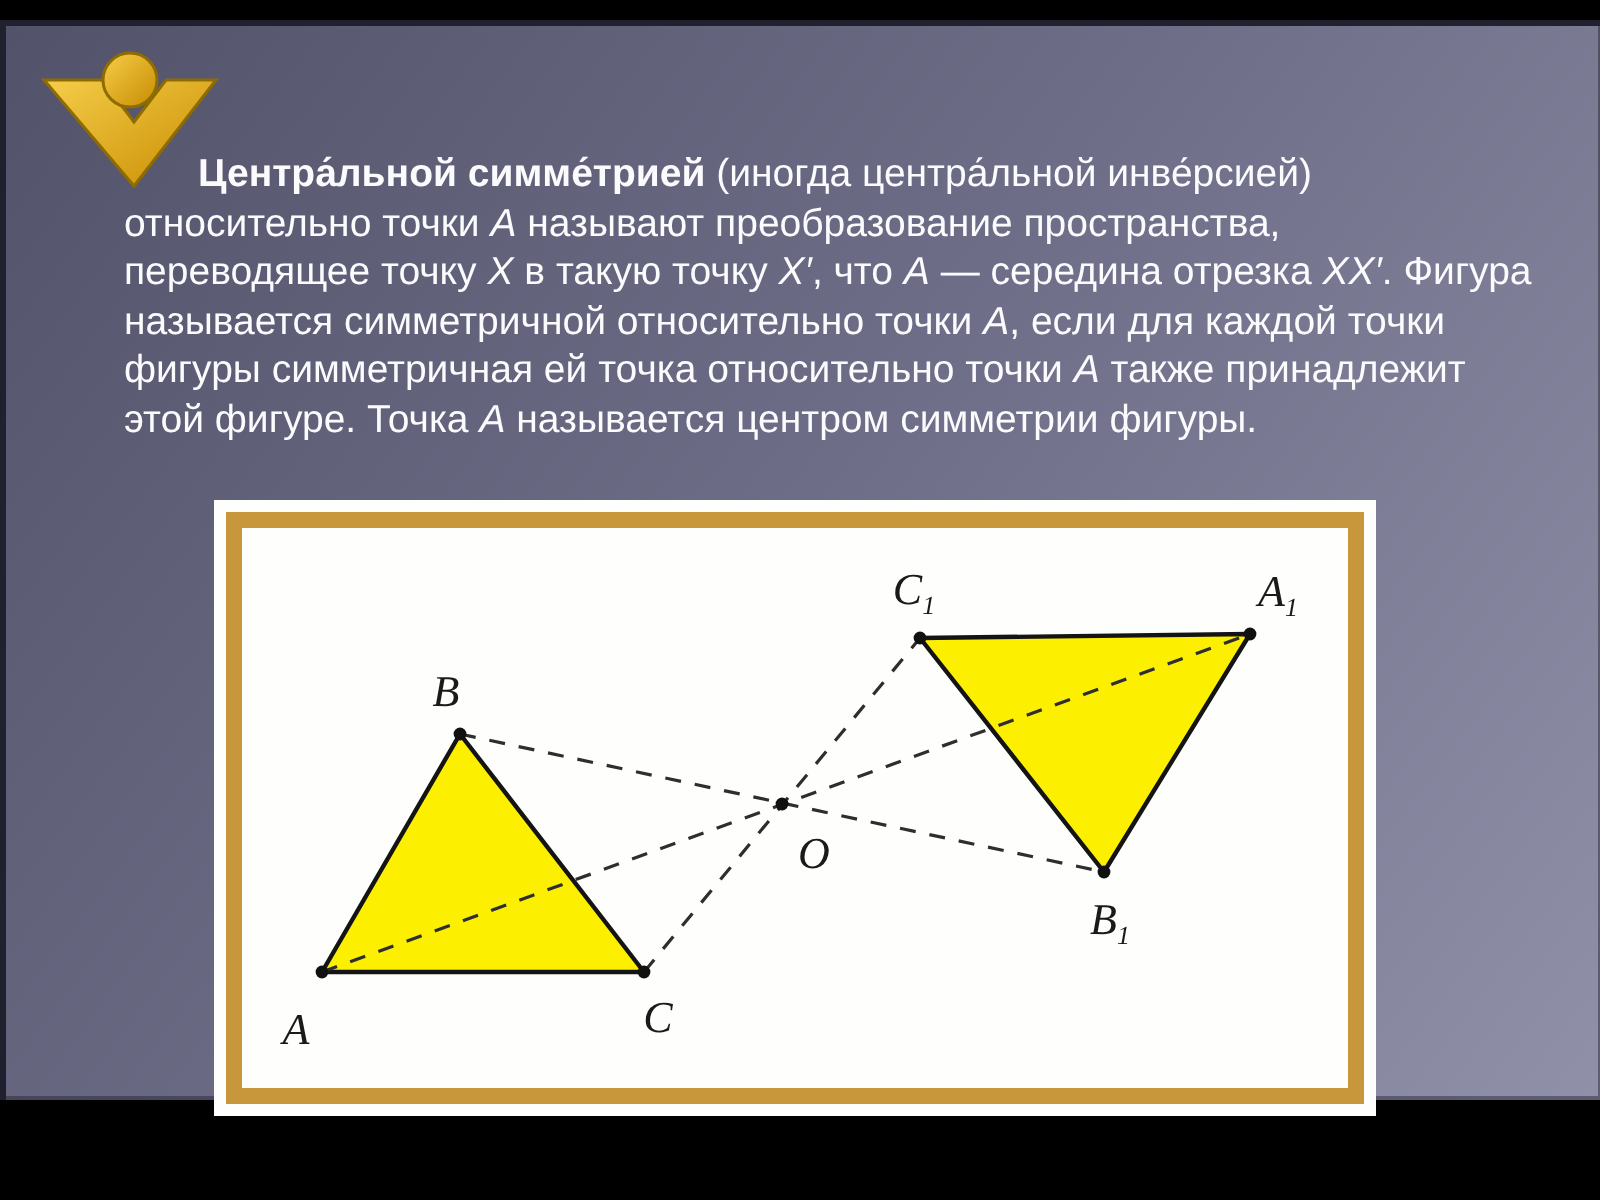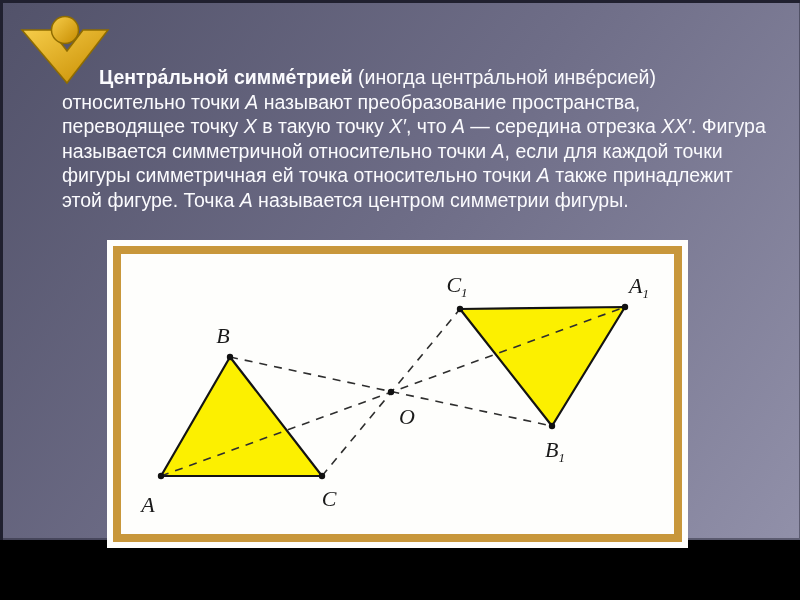--- a/index.html
+++ b/index.html
@@ -3,20 +3,21 @@
 <meta charset="utf-8">
 <style>
   html,body{margin:0;padding:0;width:800px;height:600px;overflow:hidden;background:#000;}
   .slide{
     position:relative;width:800px;height:540px;box-sizing:border-box;
     font-family:"Liberation Sans",sans-serif;
     background:linear-gradient(127deg,var(--bg1) 0%,var(--bg2) 48%,var(--bg3) 100%);
     border-top:3px solid var(--bordercol);
     border-left:3px solid var(--bordercol);
     box-shadow:inset -1px -2px 0 rgba(32,32,47,.45);
+    margin-top:10px;
   }
   .logo{position:absolute;left:6px;top:2px;}
   .textblock{
     position:absolute;left:59px;top:62px;width:708px;margin:0;
     color:#fbfbfe;font-size:19.5px;line-height:24.6px;text-indent:37px;
   }
   .textblock span.b{font-weight:bold;}
   .textblock span.v{font-style:italic;}
   .picture{
     position:absolute;left:104px;top:237px;width:581px;height:308px;

